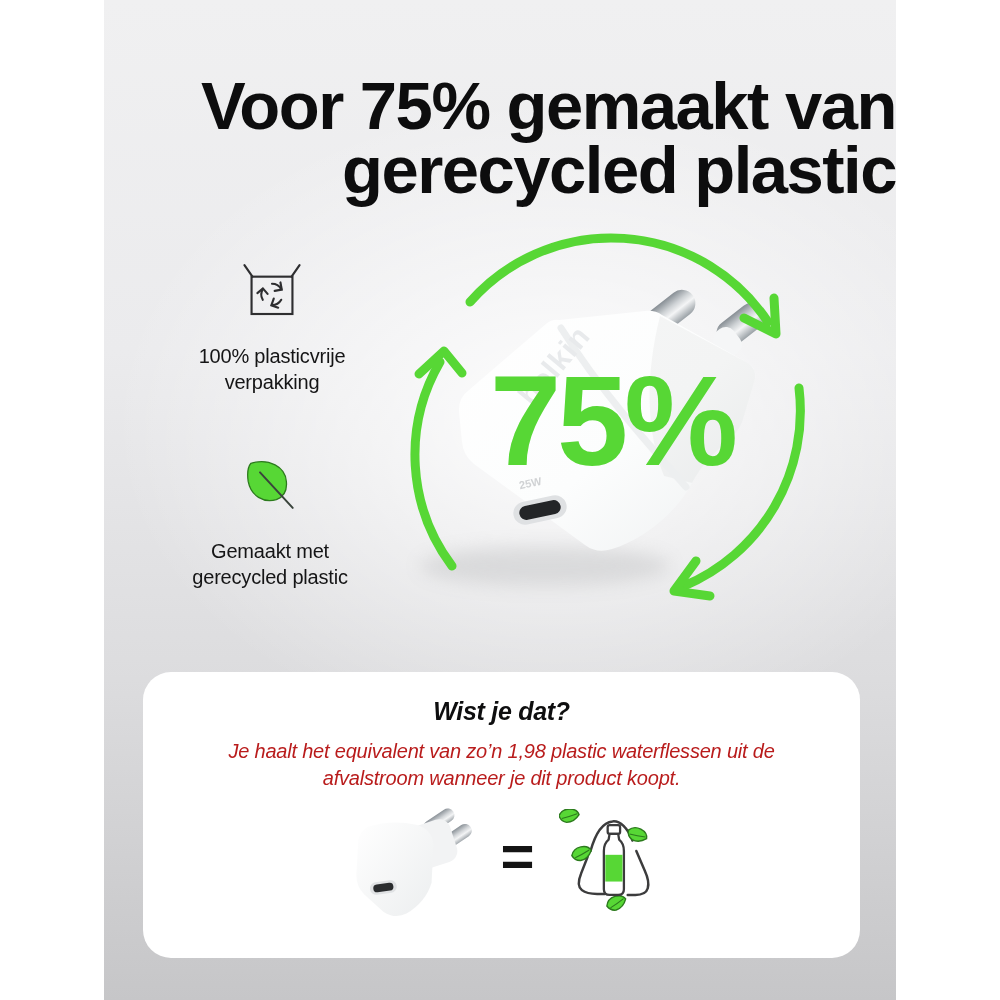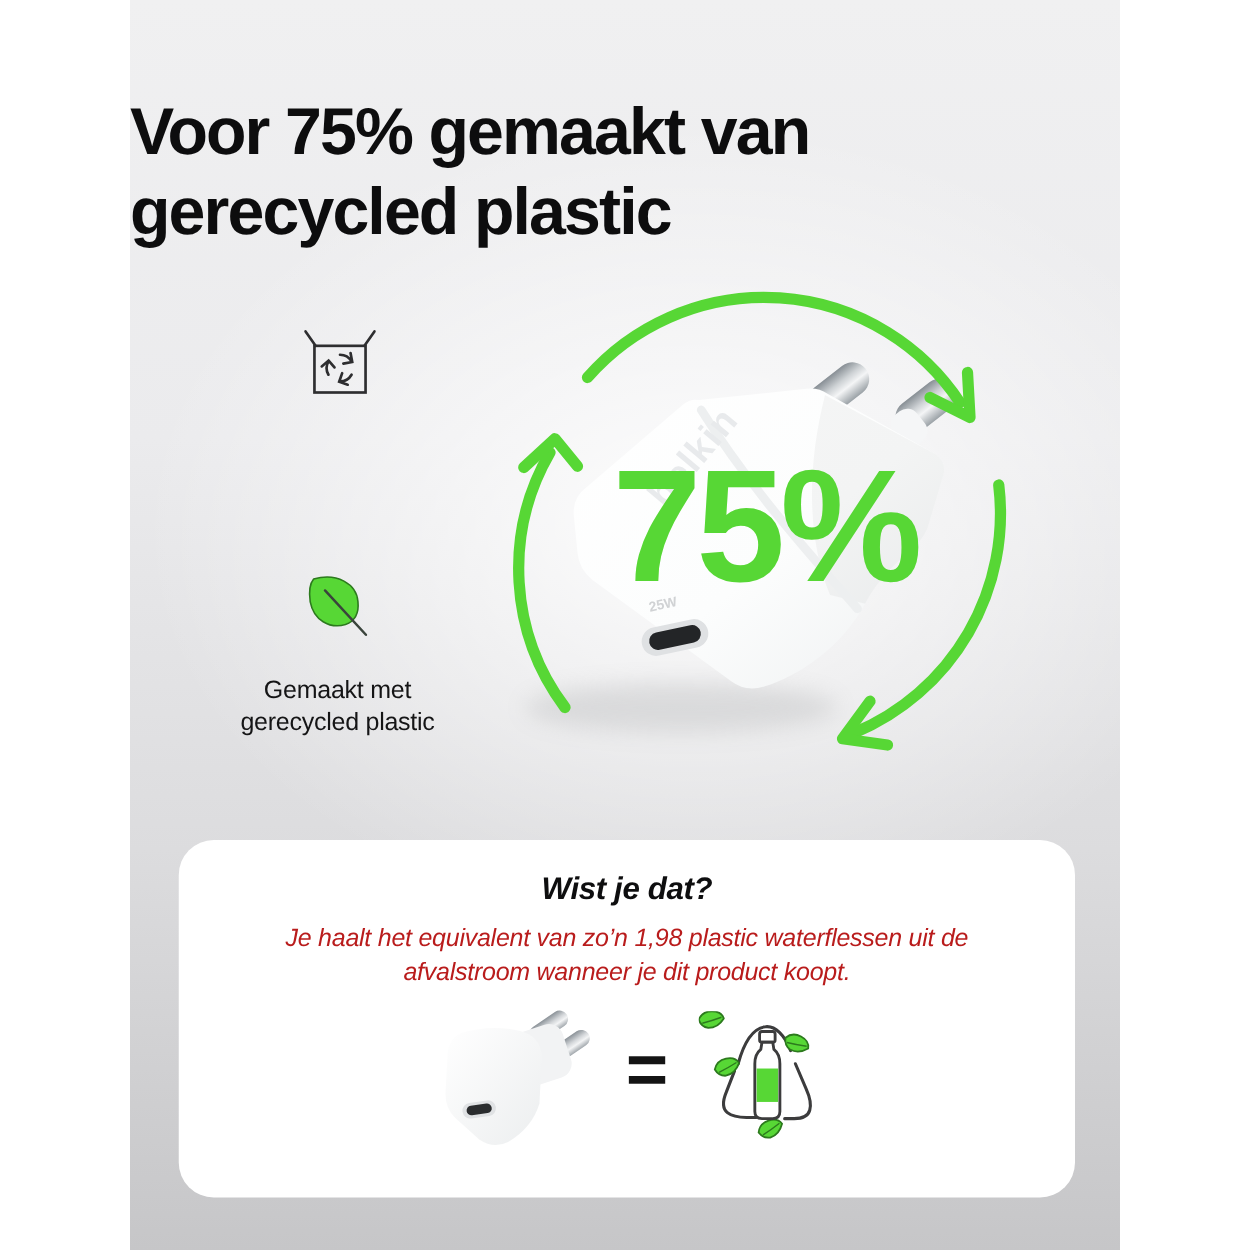--- a/index.html
+++ b/index.html
@@ -1,22 +1,22 @@
 <!DOCTYPE html>
 <html><head>
 <meta charset="utf-8">
 <style>
   html,body{margin:0;padding:0;background:#ffffff;width:1000px;height:1000px;overflow:hidden;
     font-family:"Liberation Sans",sans-serif;}
   .stage{position:relative;width:792px;height:1000px;margin:0 auto;
     background:
       radial-gradient(90% 52% at 57% 42%, rgba(255,255,255,.9), rgba(255,255,255,0) 62%),
       linear-gradient(180deg,#f0f0f1 0%,#ebebed 35%,#dcdcde 68%,#c6c6c8 100%);}
-  .title{position:absolute;top:74px;left:0;right:0;text-align:left;
-    font-weight:700;font-size:53px;line-height:64px;letter-spacing:-1.5px;color:#0d0d0e;}
+  .title{position:absolute;top:74px;left:0;right:0;text-align:right;
+    font-weight:700;font-size:67px;line-height:64px;letter-spacing:-1.5px;color:#0d0d0e;}
   .feature{position:absolute;width:280px;text-align:center;}
   .feature.f1{left:28px;top:258px;}
   .feature.f2{left:26px;top:455px;}
   .flabel{margin-top:17px;font-size:20px;line-height:26px;color:#151516;letter-spacing:-0.2px;}
   .hero-svg{position:absolute;left:-104px;top:0;width:1000px;height:1000px;pointer-events:none;}
   .card{position:absolute;left:39px;top:672px;width:717px;height:286px;background:#ffffff;
     border-radius:28px;text-align:center;font-style:italic;}
   .card-heading{margin:0;padding-top:25px;font-size:25px;font-weight:700;letter-spacing:-0.3px;color:#0e0e0f;}
   .card-body{margin-top:12px;font-size:20px;line-height:27px;color:#b91c1c;letter-spacing:-0.2px;}
   .icons-row{margin-top:2px;display:flex;align-items:center;justify-content:center;gap:26px;}
@@ -40,20 +40,24 @@
         <path d="M58 21 L67 8"></path>
         <rect x="13" y="21" width="46" height="42"></rect>
         <g id="rarrow">
           <path d="M36 29 A12 12 0 0 1 46.4 35"></path>
           <polyline points="45.5 27.5 47 35.5 39 37"></polyline>
         </g>
         <use href="#rarrow" transform="rotate(120 36 41)"></use>
         <use href="#rarrow" transform="rotate(240 36 41)"></use>
       </g>
     </svg>
+    <div class="flabel">
+      <div>100% plasticvrije</div>
+      <div>verpakking</div>
+    </div>
   </div>
 
   <div class="feature f2">
     <svg width="60" height="62" viewBox="0 0 66 66">
       <path d="M12 8 C 32 2 50 12 51 28 C 52 38 48 45 40 48 C 26 52 12 44 9 28 Q 7 14 12 8 Z" fill="#57d735" stroke="#2c7a1d" stroke-width="1.4"></path>
       <path d="M22 18 L58 57" stroke="#3a443c" stroke-width="2.2" stroke-linecap="round" fill="none"></path>
     </svg>
     <div class="flabel">
       <div>Gemaakt met</div>
       <div>gerecycled plastic</div>

